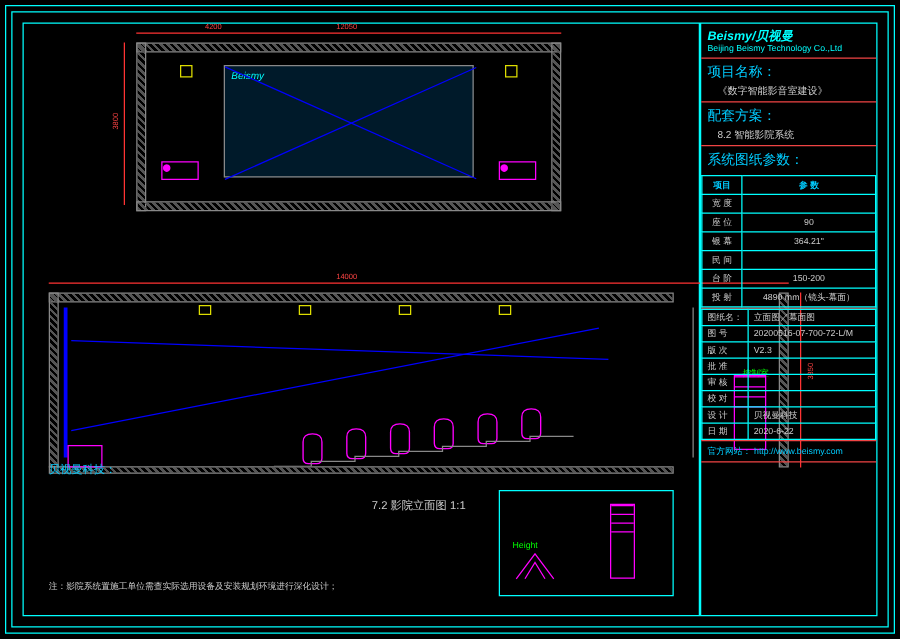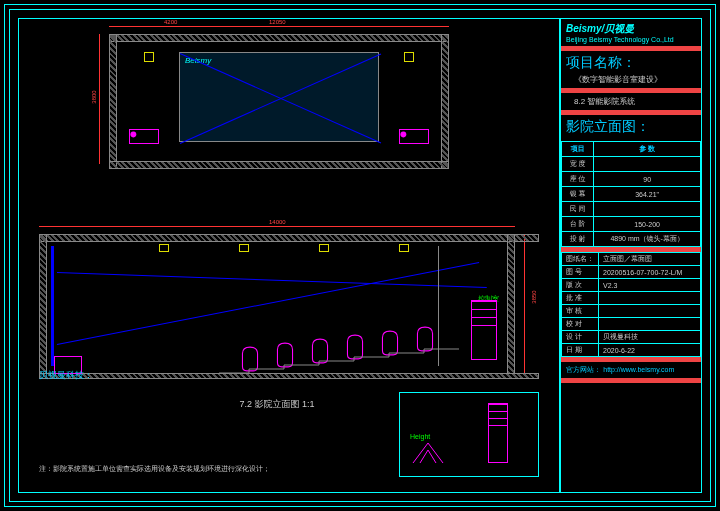--- a/index.html
+++ b/index.html
@@ -1,36 +1,36 @@
 <!DOCTYPE html>
 <html><head>
 <meta charset="utf-8">
 <style>
 *{margin:0;padding:0;box-sizing:border-box;font-family:"Microsoft YaHei",sans-serif}
 body{background:#000;width:720px;height:511px;overflow:hidden;font-size:8px;color:#0ff}
 .frame{position:absolute;inset:4px;border:1px solid #0ff}
 .frame-inner{position:absolute;inset:4px;border:1px solid #0ff}
 .drawing-area{position:absolute;left:8px;top:8px;right:150px;bottom:8px;border:1px solid #0ff}
 .sidebar{position:absolute;right:8px;top:8px;width:142px;bottom:8px;border:1px solid #0ff;display:flex;flex-direction:column}
-.sb-sec{border-bottom:5px solid #ef4444;padding:3px 5px}
+.sb-sec{border-bottom:1px solid #ef4444;padding:3px 5px}
 .logo{color:#0ff;font-size:10px;font-weight:bold;font-style:italic}
 .cn-bold{color:#0cf;font-weight:bold;font-size:11px}
 .en-sub{color:#0ff;font-size:7px}
-.label{color:#0cf;font-size:14px;margin-bottom:2px}
+.label{color:#0cf;font-size:11px;margin-bottom:2px}
 .val{color:#ccc;font-size:8px;padding-left:8px}
 .param-table{width:100%;border-collapse:collapse}
 .param-table th,.param-table td{border:1px solid #0ff;padding:2px 4px;font-size:7px;color:#ccc;text-align:center}
 .param-table th{color:#0cf}
 .info-table td{border:1px solid #0ff;padding:1px 4px;font-size:7px;color:#ccc}
 .info-table td:first-child{width:34px;white-space:nowrap}
 .notes{font-size:6px;color:#ccc;line-height:1.4;padding:2px}
 .website{color:#0cf;font-size:7px}
 
 .view-top{position:absolute;left:90px;top:15px;width:340px;height:155px}
-.view-bot{position:absolute;left:20px;top:215px;width:476px;height:175px}
+.view-bot{position:absolute;left:20px;top:215px;width:592px;height:175px}
 .detail{position:absolute;left:380px;bottom:15px;width:140px;height:85px;border:1px solid #0ff}
 .design-note{position:absolute;left:20px;bottom:110px;color:#0cf;font-size:9px}
 .foot-note{position:absolute;left:20px;bottom:18px;font-size:7px;color:#ccc}
 .draw-title{text-align:center;color:#ccc;font-size:9px;margin-top:4px}
 
 .hatch{background:repeating-linear-gradient(45deg,#555 0,#555 2px,transparent 2px,transparent 4px)}
 .wall{position:absolute;border:1px solid #888}
 .screen-fill{position:absolute;background:#001a2a;border:1px solid #888}
 .proj-line{position:absolute;height:1px;background:#00f;transform-origin:left center}
 .proj-line2{position:absolute;height:1px;background:#00f;transform-origin:left center}
@@ -154,24 +154,25 @@
 <div class="sidebar">
   <div class="sb-sec">
     <div class="logo">Beismy/贝视曼</div>
     <div class="en-sub">Beijing Beismy Technology Co.,Ltd</div>
   </div>
   <div class="sb-sec">
     <div class="label">项目名称：</div>
     <div class="val">《数字智能影音室建设》</div>
   </div>
   <div class="sb-sec">
+    <div class="label">配套方案：</div>
     <div class="val">8.2 智能影院系统</div>
   </div>
   <div class="sb-sec" style="padding:0">
-    <div class="label" style="padding:3px 5px">影院立面图：</div>
+    <div class="label" style="padding:3px 5px">系统图纸参数：</div>
     <table class="param-table">
       <tbody>
               <tr>
                 <th>项目</th>
                 <th>参 数</th>
               </tr>
       </tbody>
             <tbody id="param-rows">
               <tr>
                 <td>宽 度</td>

